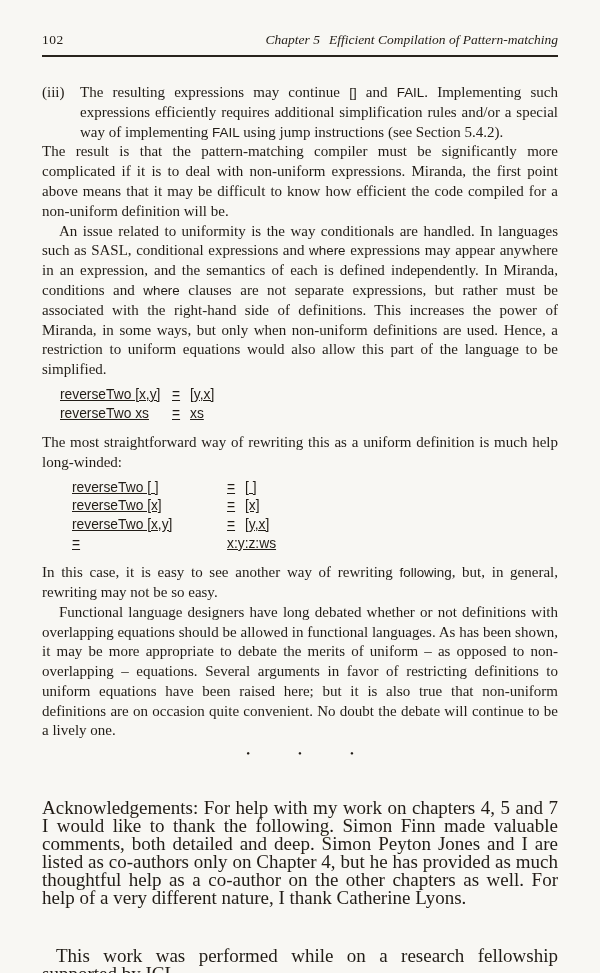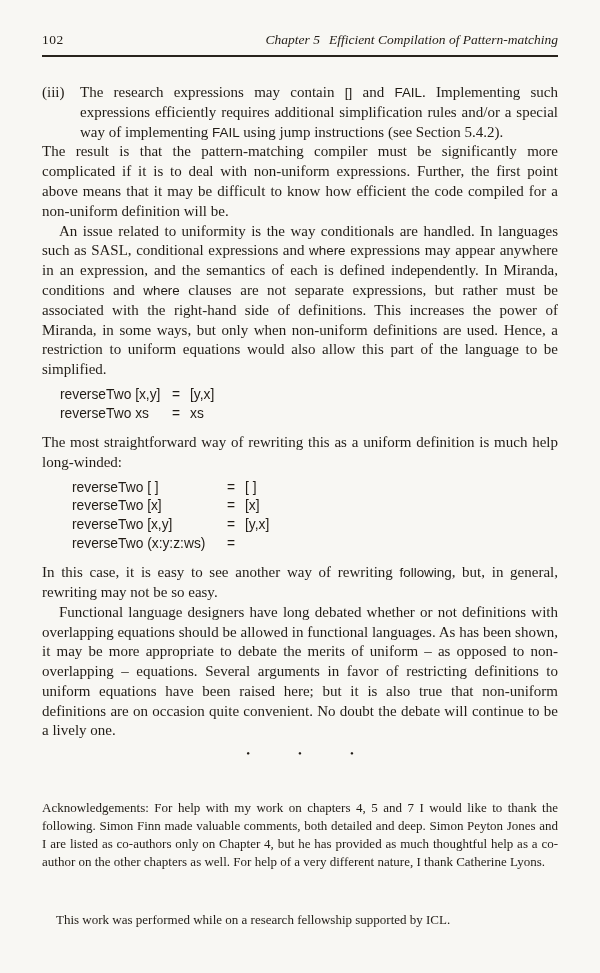--- a/index.html
+++ b/index.html
@@ -24,49 +24,49 @@
   .ind{text-indent:17px;}
   .item{display:flex;justify-content:center;}
   .marker{width:38px;flex:none;}
   .item-text{flex:1;}
   .code{font-family:"Liberation Sans",sans-serif;font-size:13.4px;}
   .codeblock{
     font-family:"Liberation Sans",sans-serif;
     font-size:13.8px;line-height:18.6px;
     margin:6px 0 10px 18px;
   }
-  .crow{display:grid;}
+  .crow{display:grid;text-decoration:underline;}
   .cb1 .crow{grid-template-columns:112px 18px auto;}
   .cb2 .crow{grid-template-columns:155px 18px auto;margin-left:12px;}
   .separator{display:flex;justify-content:center;gap:48px;margin:7px 0 12px;font-size:11px;line-height:11px;color:#221d17;}
-  .ack{font-size:13px;line-height:18px;margin-top:40px;}
+  .ack{font-size:19px;line-height:18px;margin-top:40px;}
   .ind2{text-indent:14px;}
 </style>
 </head>
 <body>
 
 <div class="page">
 
   <div class="header">
     <span class="pageno">102</span>
     <span class="running-head">
       <span class="chap">Chapter 5</span><span>Efficient Compilation of Pattern-matching</span>
     </span>
   </div>
 
   <div class="rule"></div>
 
   <div class="body">
 
     <div class="item">
       <span class="marker">(iii)</span>
-      <span class="item-text just"><span>The research expressions may contain </span><span class="code">[]</span><span> and </span><span class="code">FAIL</span><span>. Implementing such expressions efficiently requires additional simplification rules and/or a special way of implementing </span><span class="code">FAIL</span><span> using jump instructions (see Section 5.4.2).</span></span>
+      <span class="item-text just"><span>The resulting expressions may continue </span><span class="code">[]</span><span> and </span><span class="code">FAIL</span><span>. Implementing such expressions efficiently requires additional simplification rules and/or a special way of implementing </span><span class="code">FAIL</span><span> using jump instructions (see Section 5.4.2).</span></span>
     </div>
 
-    <p class="just">The result is that the pattern-matching compiler must be significantly more complicated if it is to deal with non-uniform expressions. Further, the first point above means that it may be difficult to know how efficient the code compiled for a non-uniform definition will be.</p>
+    <p class="just">The result is that the pattern-matching compiler must be significantly more complicated if it is to deal with non-uniform expressions. Miranda, the first point above means that it may be difficult to know how efficient the code compiled for a non-uniform definition will be.</p>
 
     <p class="just ind"><span>An issue related to uniformity is the way conditionals are handled. In languages such as SASL, conditional expressions and </span><span class="code">where</span><span> expressions may appear anywhere in an expression, and the semantics of each is defined independently. In Miranda, conditions and </span><span class="code">where</span><span> clauses are not separate expressions, but rather must be associated with the right-hand side of definitions. This increases the power of Miranda, in some ways, but only when non-uniform definitions are used. Hence, a restriction to uniform equations would also allow this part of the language to be simplified.</span></p>
 
 
     <div class="codeblock cb1">
       <div class="crow">
         <span>reverseTwo [x,y]</span>
         <span>=</span>
         <span>[y,x]</span>
       </div>
@@ -89,22 +89,22 @@
         <span>reverseTwo [x]</span>
         <span>=</span>
         <span>[x]</span>
       </div>
       <div class="crow">
         <span>reverseTwo [x,y]</span>
         <span>=</span>
         <span>[y,x]</span>
       </div>
       <div class="crow">
-        <span>reverseTwo (x:y:z:ws)</span>
         <span>=</span>
+        <span>x:y:z:ws</span>
       </div>
     </div>
 
     <p class="just"><span>In this case, it is easy to see another way of rewriting </span><span class="code">following</span><span>, but, in general, rewriting may not be so easy.</span></p>
 
     <p class="just ind">Functional language designers have long debated whether or not definitions with overlapping equations should be allowed in functional languages. As has been shown, it may be more appropriate to debate the merits of uniform – as opposed to non-overlapping – equations. Several arguments in favor of restricting definitions to uniform equations have been raised here; but it is also true that non-uniform definitions are on occasion quite convenient. No doubt the debate will continue to be a lively one.</p>
 
     <div class="separator">
       <span>•</span>
       <span>•</span>

